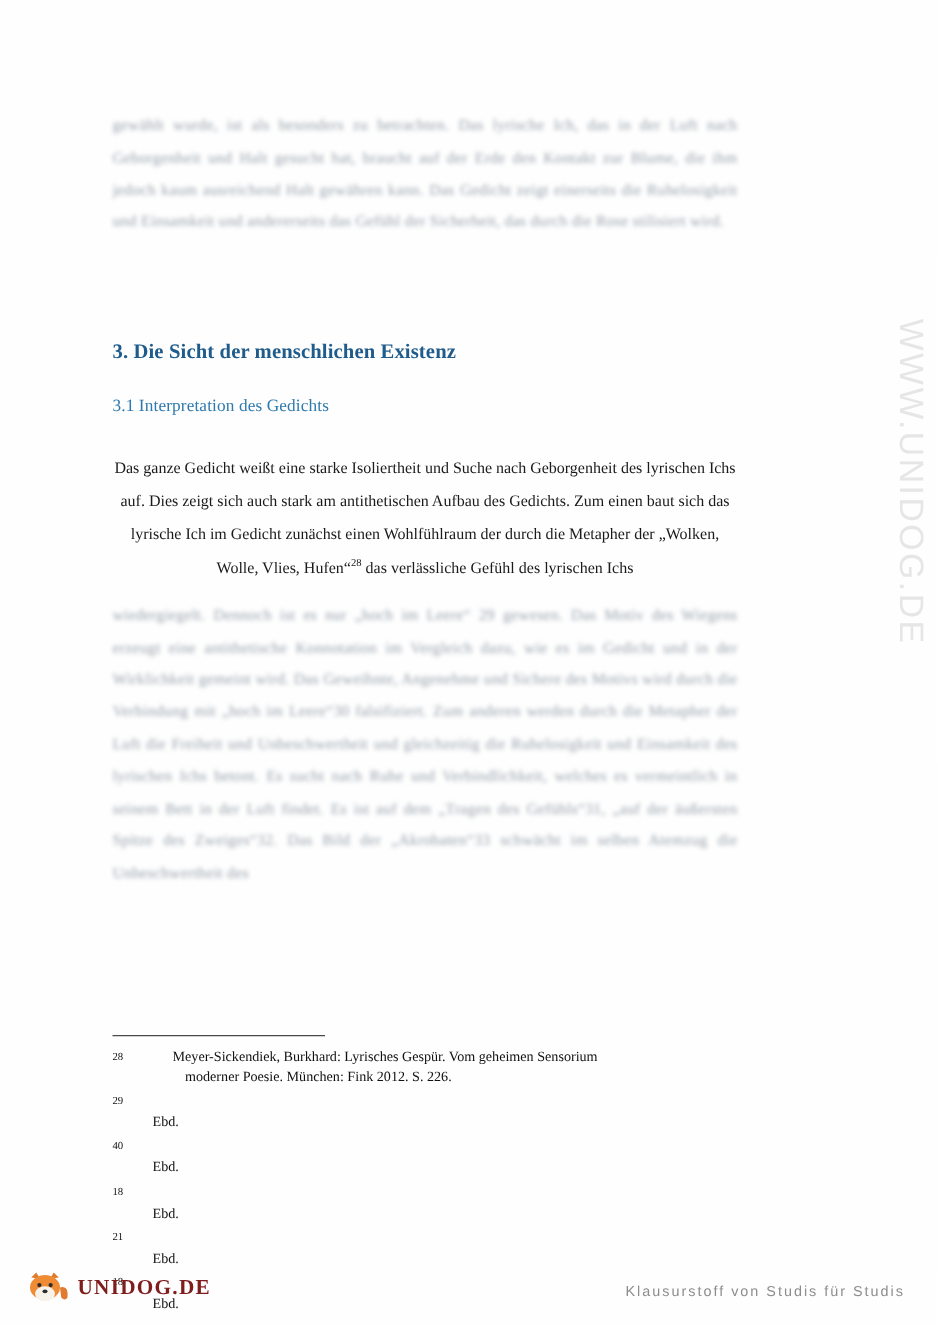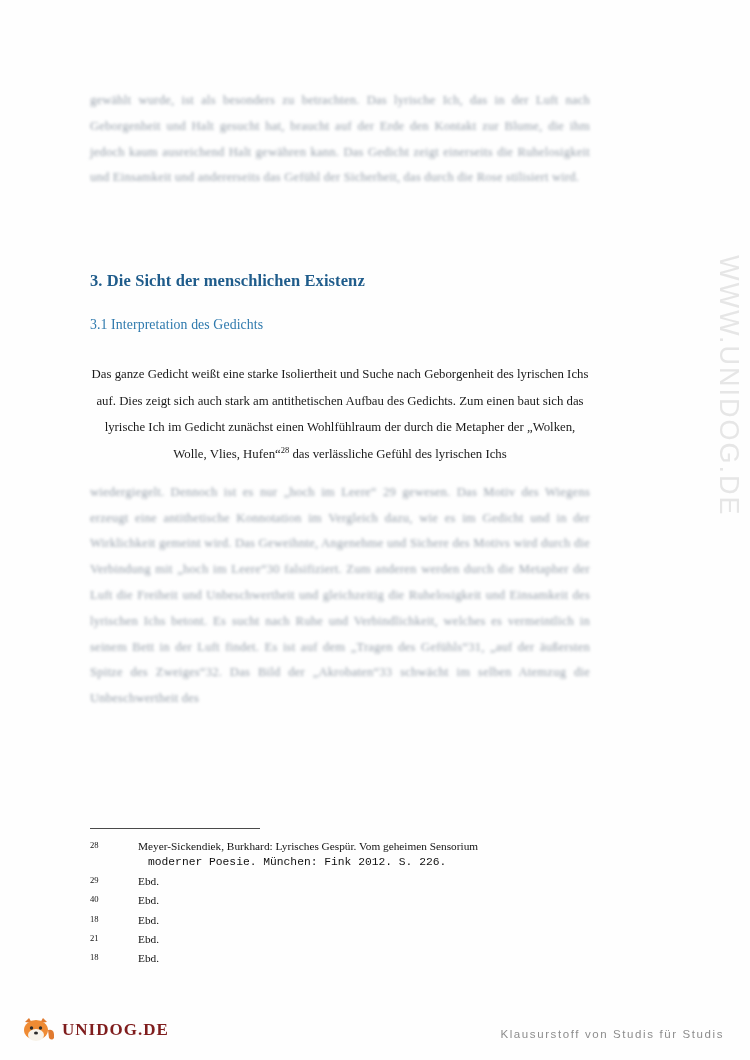--- a/index.html
+++ b/index.html
@@ -118,22 +118,22 @@
     margin-bottom: 2px;
   }
   .fn-num {
     width: 16px;
     flex: 0 0 16px;
     font-size: 8.6px;
     vertical-align: super;
     padding-top: 1px;
   }
   .fn-text { flex: 1; margin-left: 32px; }
-  .fn-text .cont { display: block; padding-left: 10px; font-family: Liberation Mono, monospace; }
-  .fn-short { margin-bottom: 3px; }
+  .fn-text .cont { display: block; padding-left: 10px; }
+  .fn-short { margin-bottom: 3px; flex-direction: column; }
 
   
   .footer {
     position: absolute;
     left: 0;
     right: 0;
     bottom: 0;
     height: 58px;
   }
   .footer-logo {

